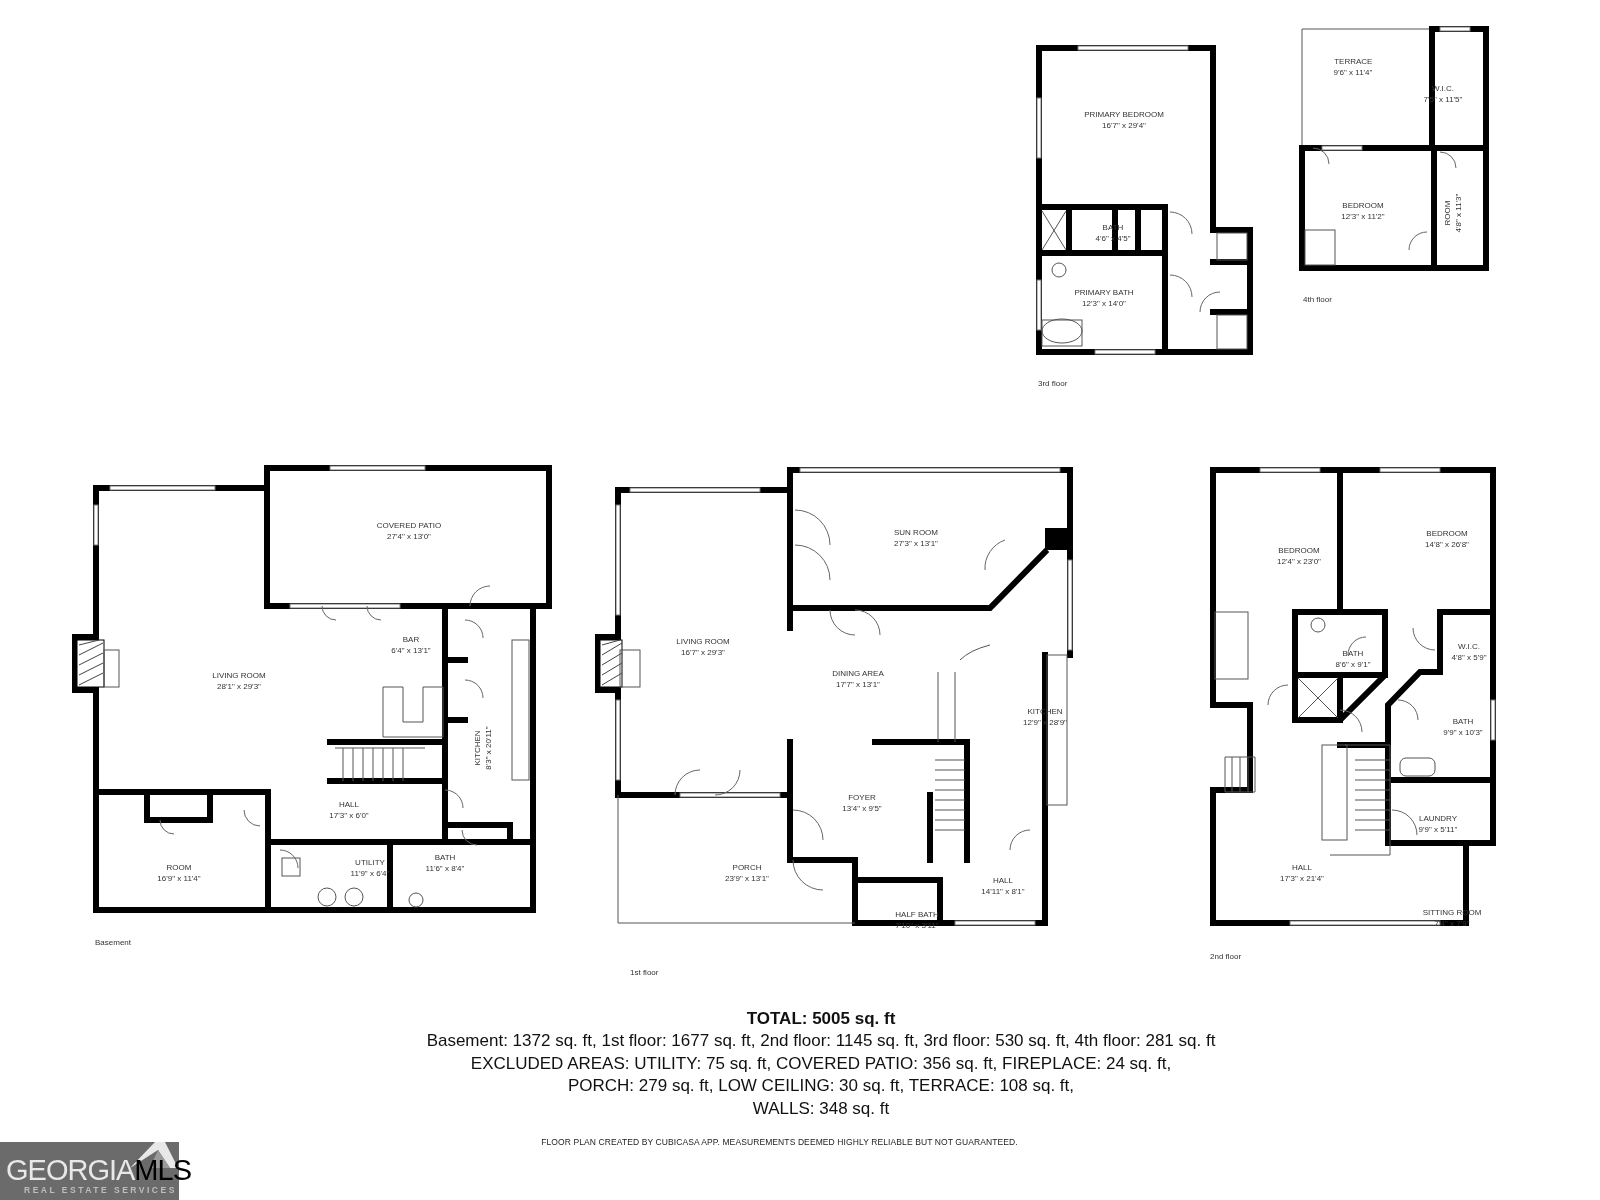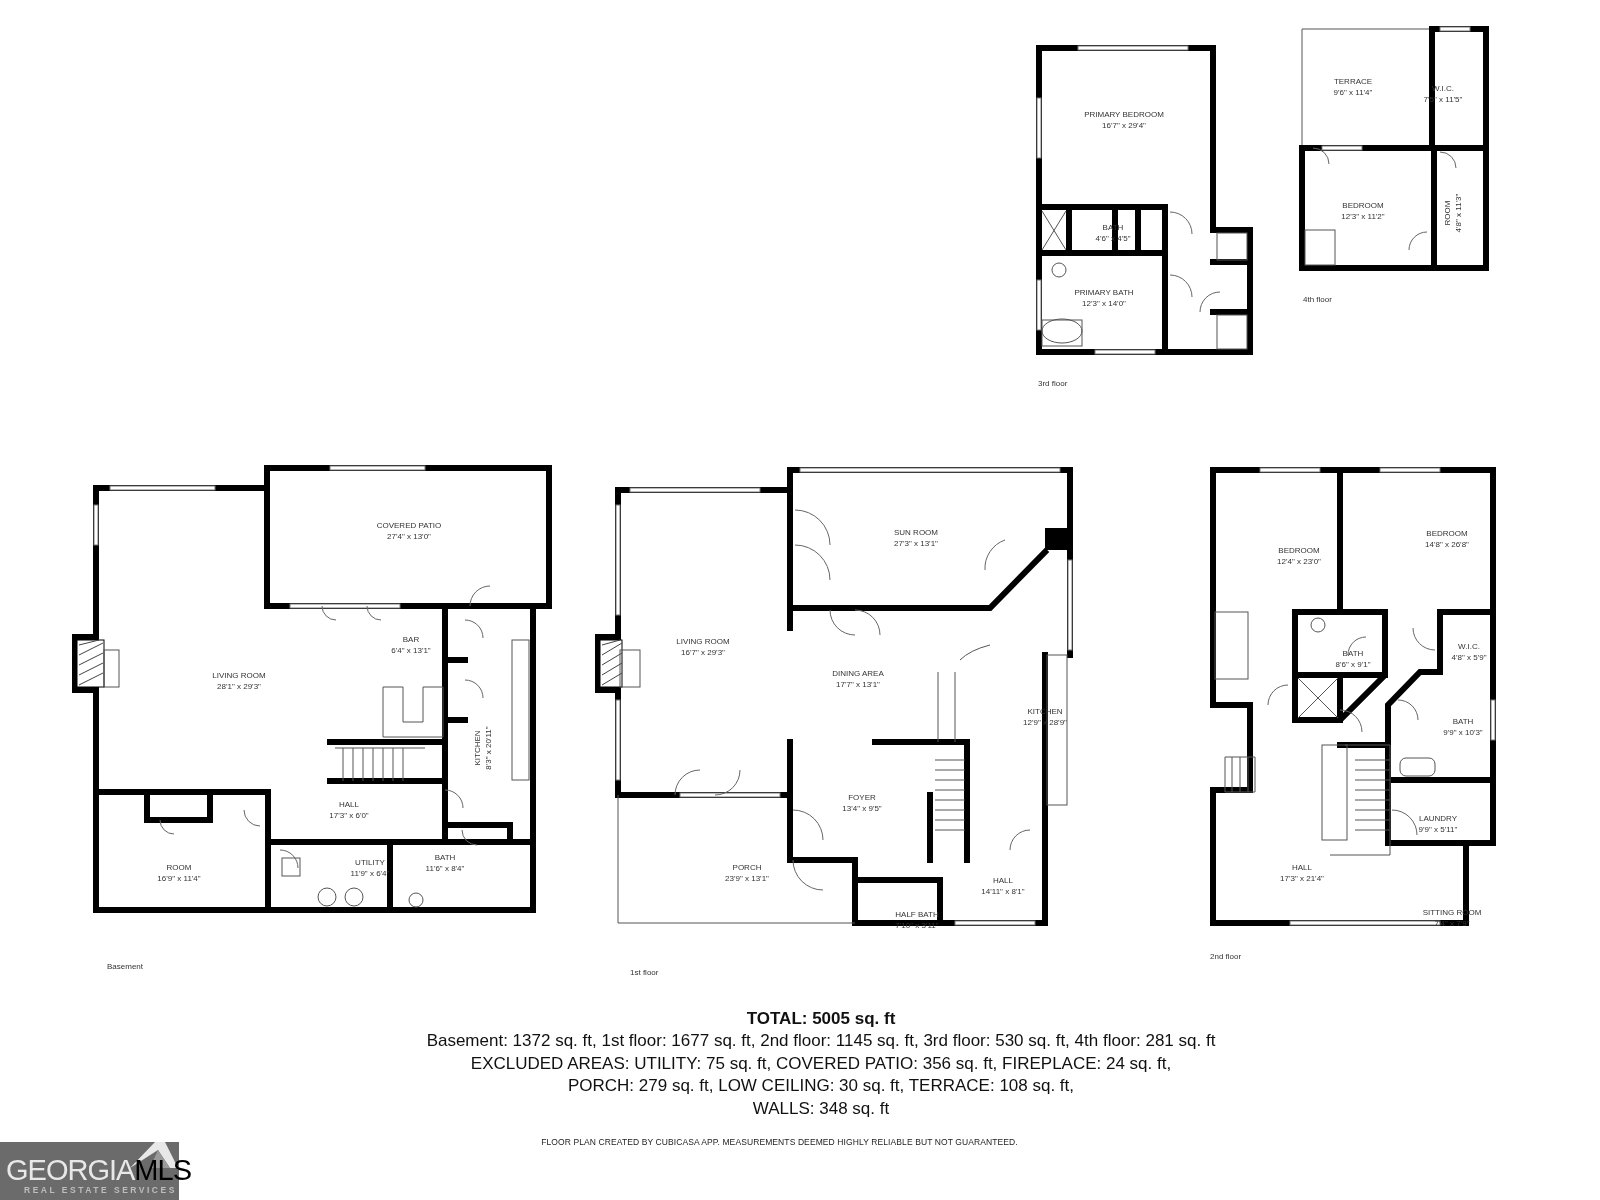--- a/index.html
+++ b/index.html
@@ -195,21 +195,21 @@
 <div class="label" style="left:1113px;top:222px;">
     <span class="nm">BATH</span>
     <span class="dim">4'6" x 4'5"</span>
   </div>
 <div class="label" style="left:1104px;top:287px;">
     <span class="nm">PRIMARY BATH</span>
     <span class="dim">12'3" x 14'0"</span>
   </div>
 <div class="floor-label" style="left:1038px;top:379px;text-align:center;">3rd floor</div>
 
-<div class="label" style="left:1353px;top:76px;">
+<div class="label" style="left:1353px;top:56px;text-align:right;">
     <span class="nm">TERRACE</span>
     <span class="dim">9'6" x 11'4"</span>
   </div>
 <div class="label" style="left:1443px;top:83px;">
     <span class="nm">W.I.C.</span>
     <span class="dim">7'5" x 11'5"</span>
   </div>
 <div class="label" style="left:1363px;top:200px;">
     <span class="nm">BEDROOM</span>
     <span class="dim">12'3" x 11'2"</span>
@@ -245,21 +245,21 @@
     <span class="dim">16'9" x 11'4"</span>
   </div>
 <div class="label" style="left:330px;top:857px;margin-left:40px;">
     <span class="nm">UTILITY</span>
     <span class="dim">11'9" x 6'4"</span>
   </div>
 <div class="label" style="left:445px;top:852px;">
     <span class="nm">BATH</span>
     <span class="dim">11'6" x 8'4"</span>
   </div>
-<div class="floor-label" style="left:107px;top:938px;margin-top:24px;">Basement</div>
+<div class="floor-label" style="left:95px;top:938px;">Basement</div>
 
 <div class="label" style="left:703px;top:636px;">
     <span class="nm">LIVING ROOM</span>
     <span class="dim">16'7" x 29'3"</span>
   </div>
 <div class="label" style="left:916px;top:527px;">
     <span class="nm">SUN ROOM</span>
     <span class="dim">27'3" x 13'1"</span>
   </div>
 <div class="label" style="left:858px;top:668px;">

